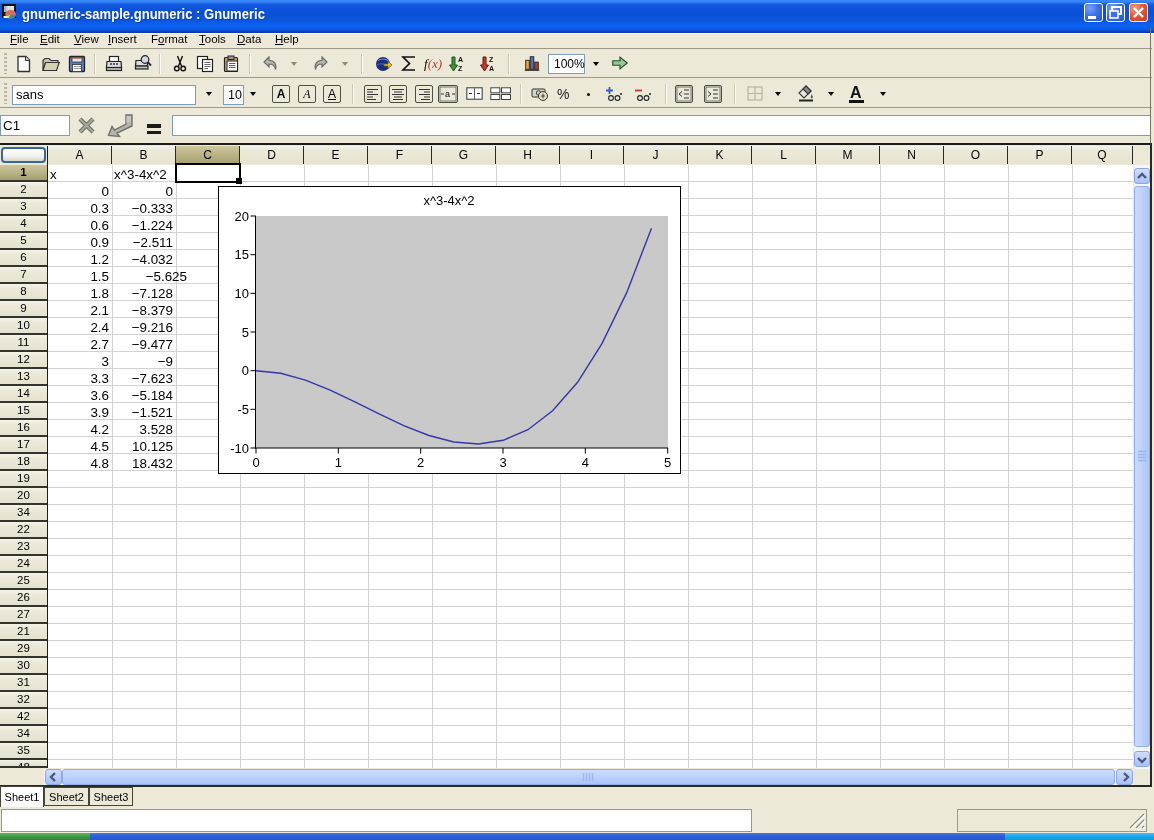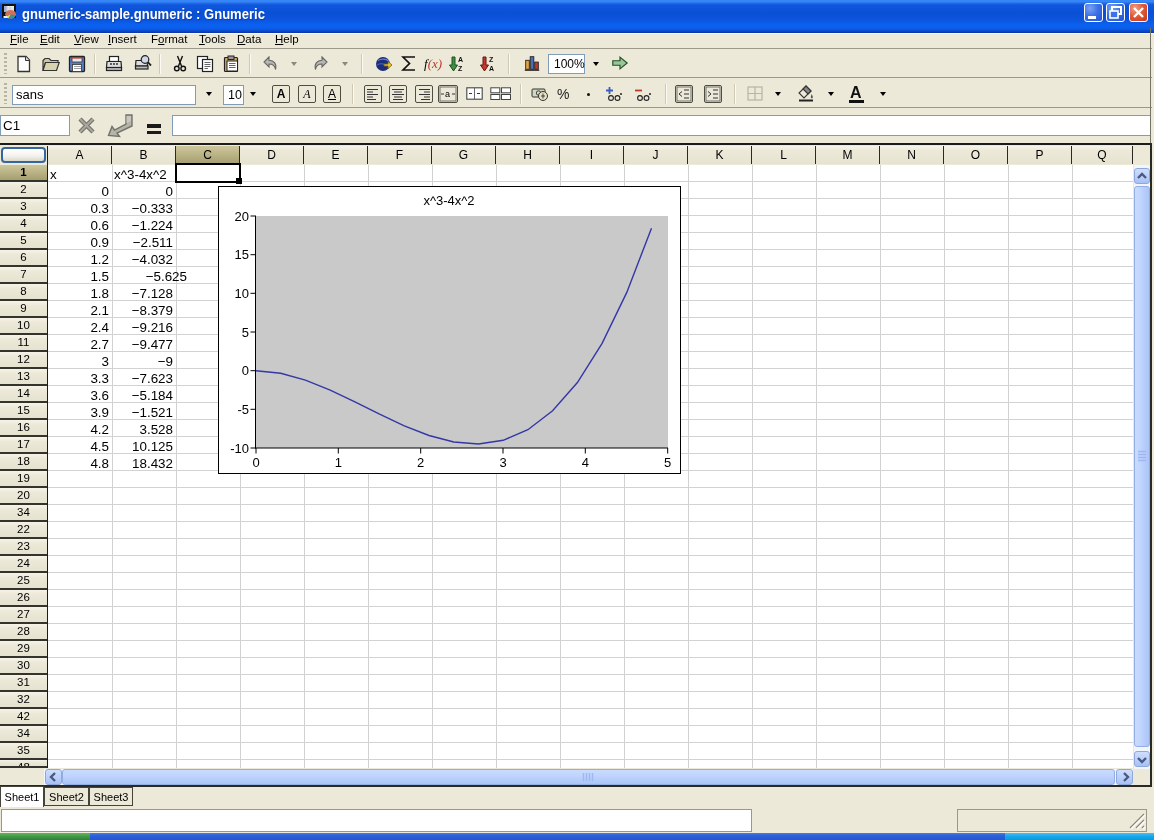--- a/index.html
+++ b/index.html
@@ -313,21 +313,21 @@
   <div class="rowhdr" style="top:454px;height:17px">18</div>
   <div class="rowhdr" style="top:471px;height:17px">19</div>
   <div class="rowhdr" style="top:488px;height:17px">20</div>
   <div class="rowhdr" style="top:505px;height:17px">34</div>
   <div class="rowhdr" style="top:522px;height:17px">22</div>
   <div class="rowhdr" style="top:539px;height:17px">23</div>
   <div class="rowhdr" style="top:556px;height:17px">24</div>
   <div class="rowhdr" style="top:573px;height:17px">25</div>
   <div class="rowhdr" style="top:590px;height:17px">26</div>
   <div class="rowhdr" style="top:607px;height:17px">27</div>
-  <div class="rowhdr" style="top:624px;height:17px">28</div>
+  <div class="rowhdr" style="top:624px;height:17px">21</div>
   <div class="rowhdr" style="top:641px;height:17px">29</div>
   <div class="rowhdr" style="top:658px;height:17px">30</div>
   <div class="rowhdr" style="top:675px;height:17px">31</div>
   <div class="rowhdr" style="top:692px;height:17px">32</div>
   <div class="rowhdr" style="top:709px;height:17px">42</div>
   <div class="rowhdr" style="top:726px;height:17px">34</div>
   <div class="rowhdr" style="top:743px;height:17px">35</div>
   <div class="rowhdr" style="top:760px;height:8px">48</div>
   <div class="cell" style="left:50px;top:165px;width:59px">x</div>
   <div class="cell" style="left:114px;top:165px;width:59px">x^3-4x^2</div>

